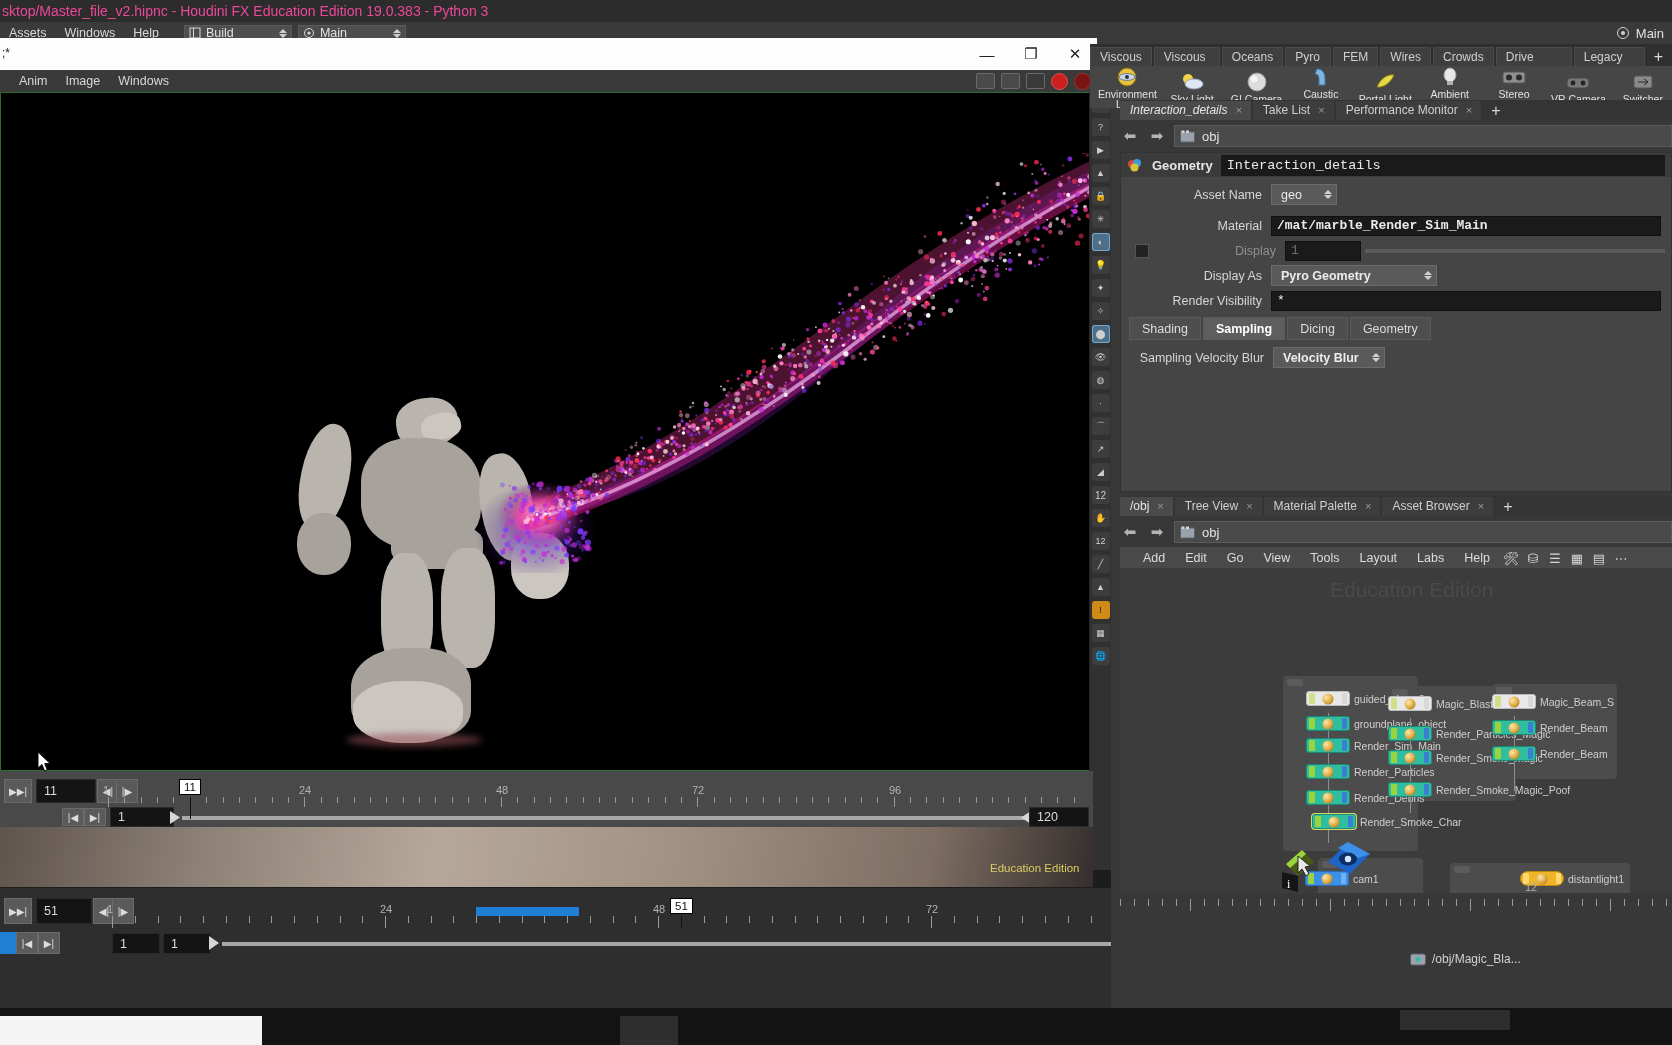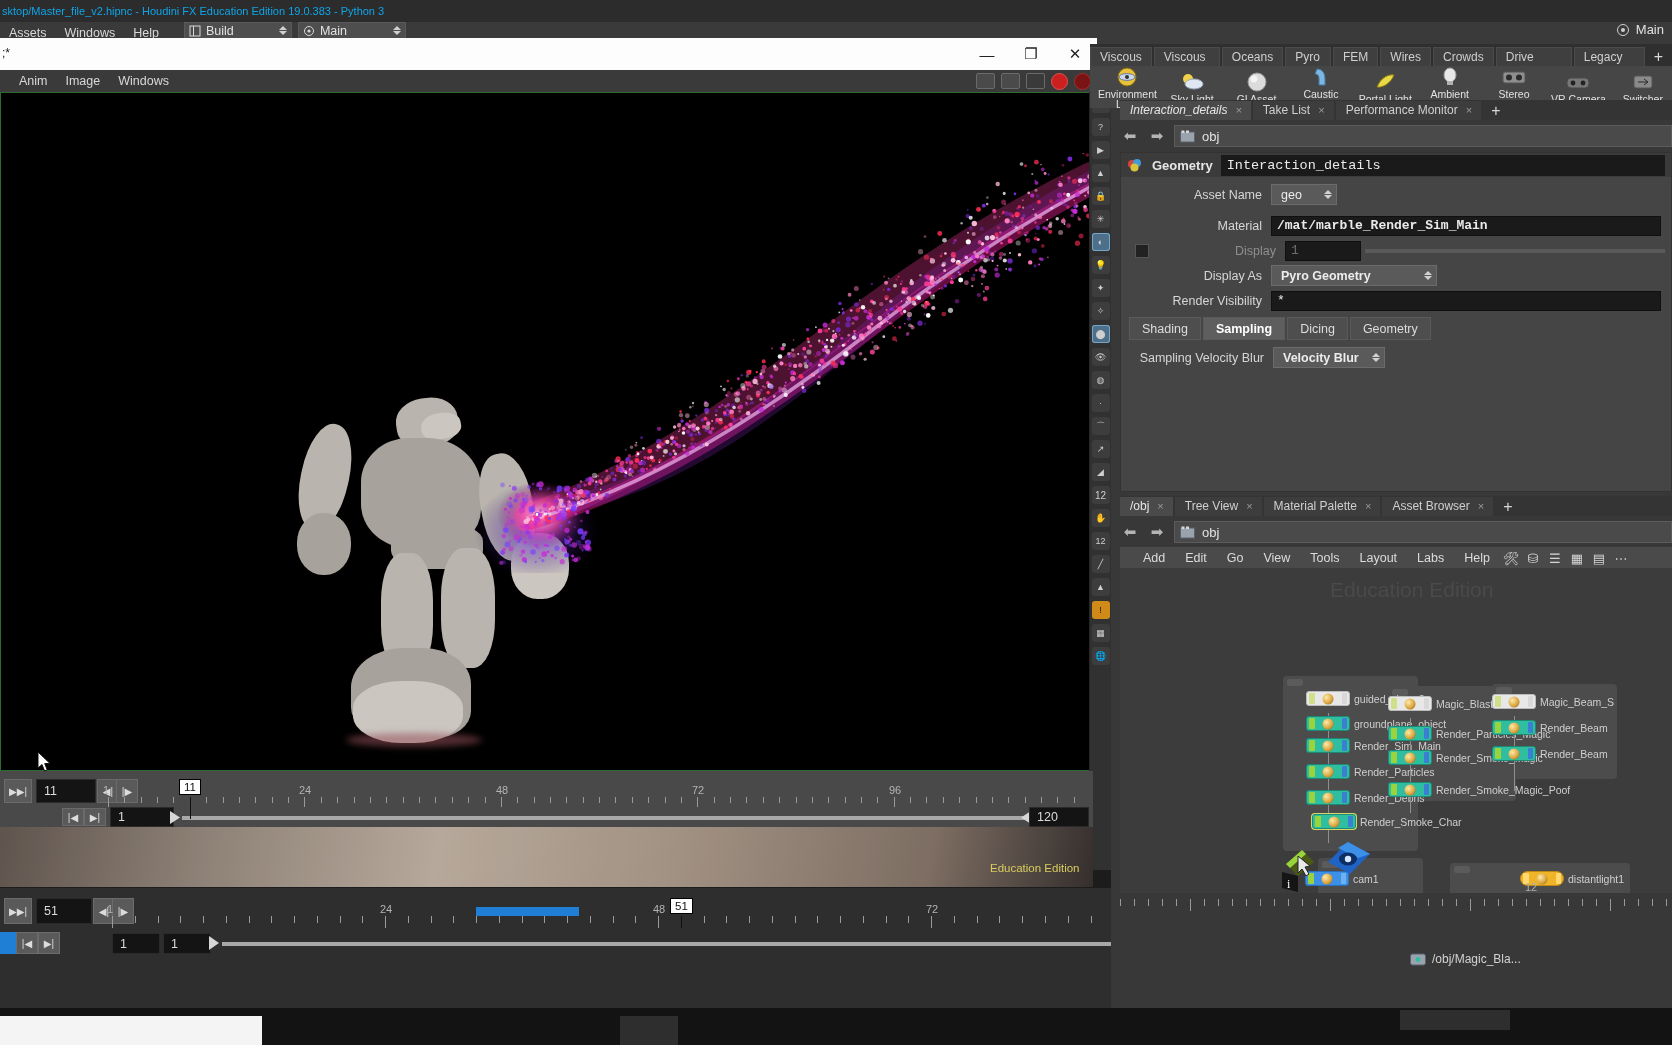--- a/index.html
+++ b/index.html
@@ -7,25 +7,25 @@
   body{
     width:1672px; height:1045px; overflow:hidden; position:relative;
     font-family:"Liberation Sans", sans-serif; font-size:12px; color:#c8c8c8;
     -webkit-font-smoothing:antialiased;
   }
   .abs{ position:absolute; }
 
   
   #titlebar{ left:0; top:0; width:1672px; height:22px; background:#2c2c2c;
     display:flex; align-items:center; padding-left:2px; }
-  #titlebar .tt{ font-size:11px; color:#0ea5e9; white-space:nowrap; }
+  #titlebar .tt{ font-size:14px; color:#ec4899; white-space:nowrap; }
 
   
   #menustrip{ left:0; top:22px; width:1672px; height:22px; background:#3a3a3a;
-     display:flex; align-items:flex-start; }
+     display:flex; align-items:center; }
   .mitem{ padding:0 9px; font-size:12.5px; color:#d8d8d8; line-height:22px; }
   .desksel{ height:17px; margin-left:6px; background:#4e4e4e; border:1px solid #5a5a5a;
     display:flex; align-items:center; padding:0 4px; min-width:108px; position:relative;}
   .desksel .lbl{ font-size:12.5px; color:#e2e2e2; margin-left:5px;}
   .spin{ position:absolute; right:3px; width:9px; height:13px; display:flex;
          flex-direction:column; justify-content:center; align-items:center;}
   .spin i{ display:block; width:0;height:0;border-left:4px solid transparent;
         border-right:4px solid transparent;}
   .spin i.u{ border-bottom:4px solid #d0d0d0; margin-bottom:1px;}
   .spin i.d{ border-top:4px solid #d0d0d0;}
@@ -1609,21 +1609,21 @@
     </span>
     <span class="cap">Sky Light</span>
   </div>
   <div class="shitem">
     <span class="gl">
       <svg width="24" height="22" viewBox="0 0 24 22">
           <circle cx="12" cy="11" r="9" fill="#dcdcdc" stroke="#9a9a9a"></circle>
           <circle cx="9" cy="8" r="3.4" fill="#f4f4f4"></circle>
         </svg>
     </span>
-    <span class="cap">GI Asset</span>
+    <span class="cap">GI Camera</span>
   </div>
   <div class="shitem">
     <span class="gl">
       <svg width="24" height="22" viewBox="0 0 24 22">
           <path d="M8 3 C14 3 16 8 16 13 L16 19 L10 19 L10 13 C10 9 8 8 6 8 Z" fill="#7fb6e0" stroke="#3f7aa8"></path>
         </svg>
     </span>
     <span class="cap">Caustic Light</span>
   </div>
   <div class="shitem">

